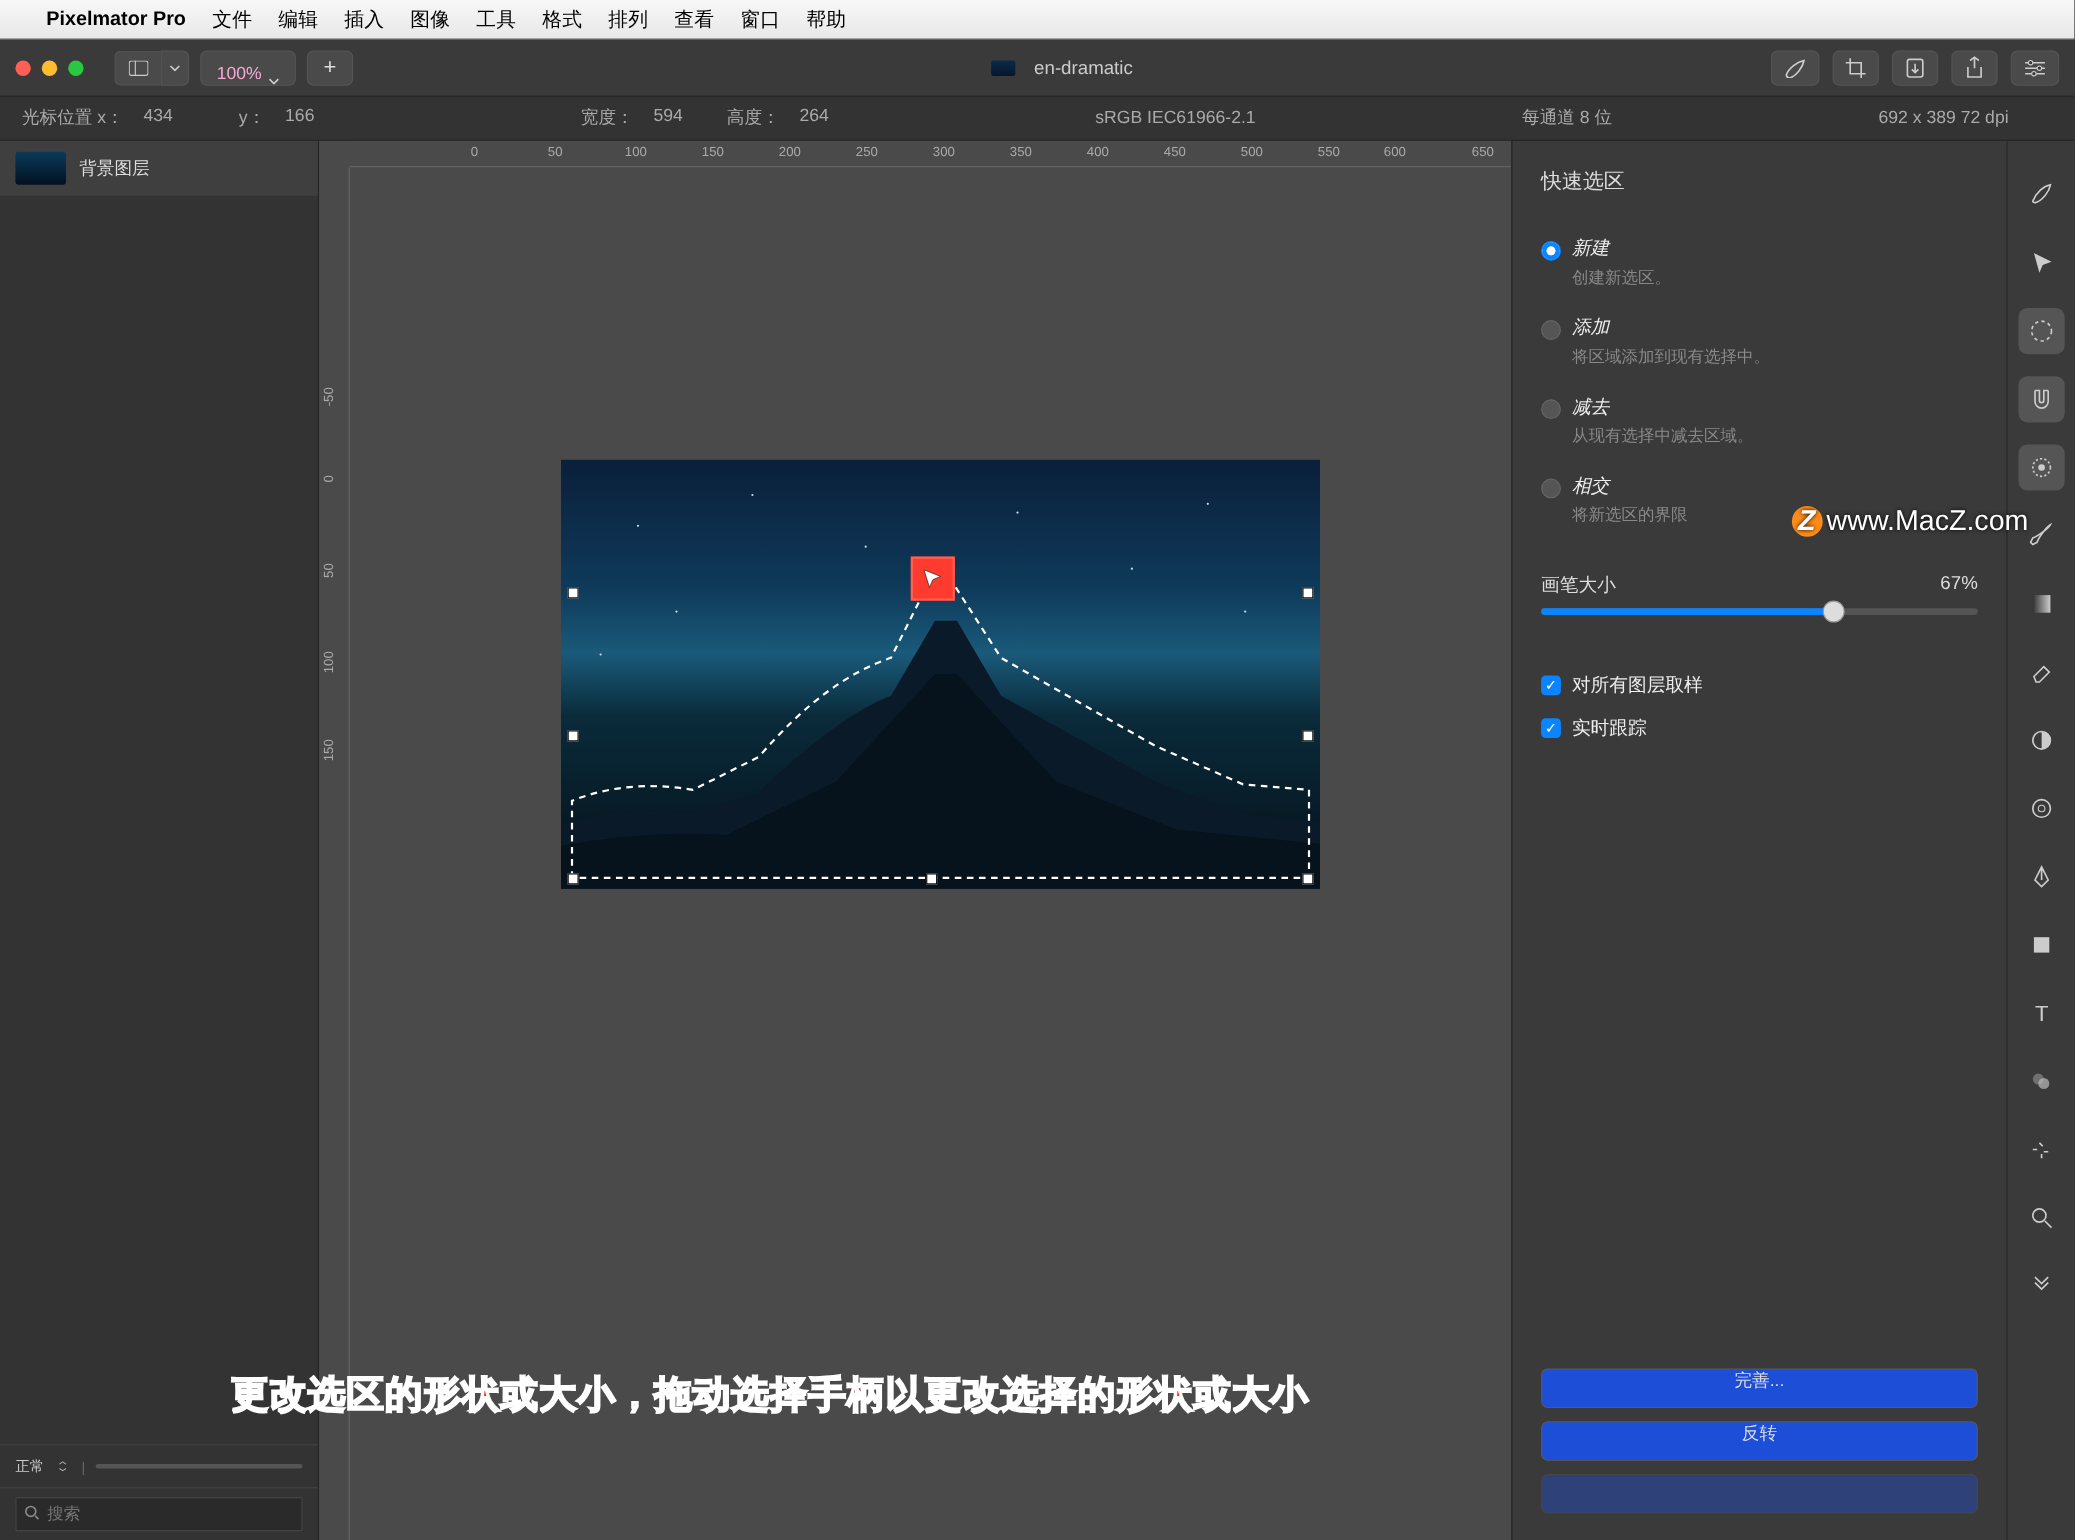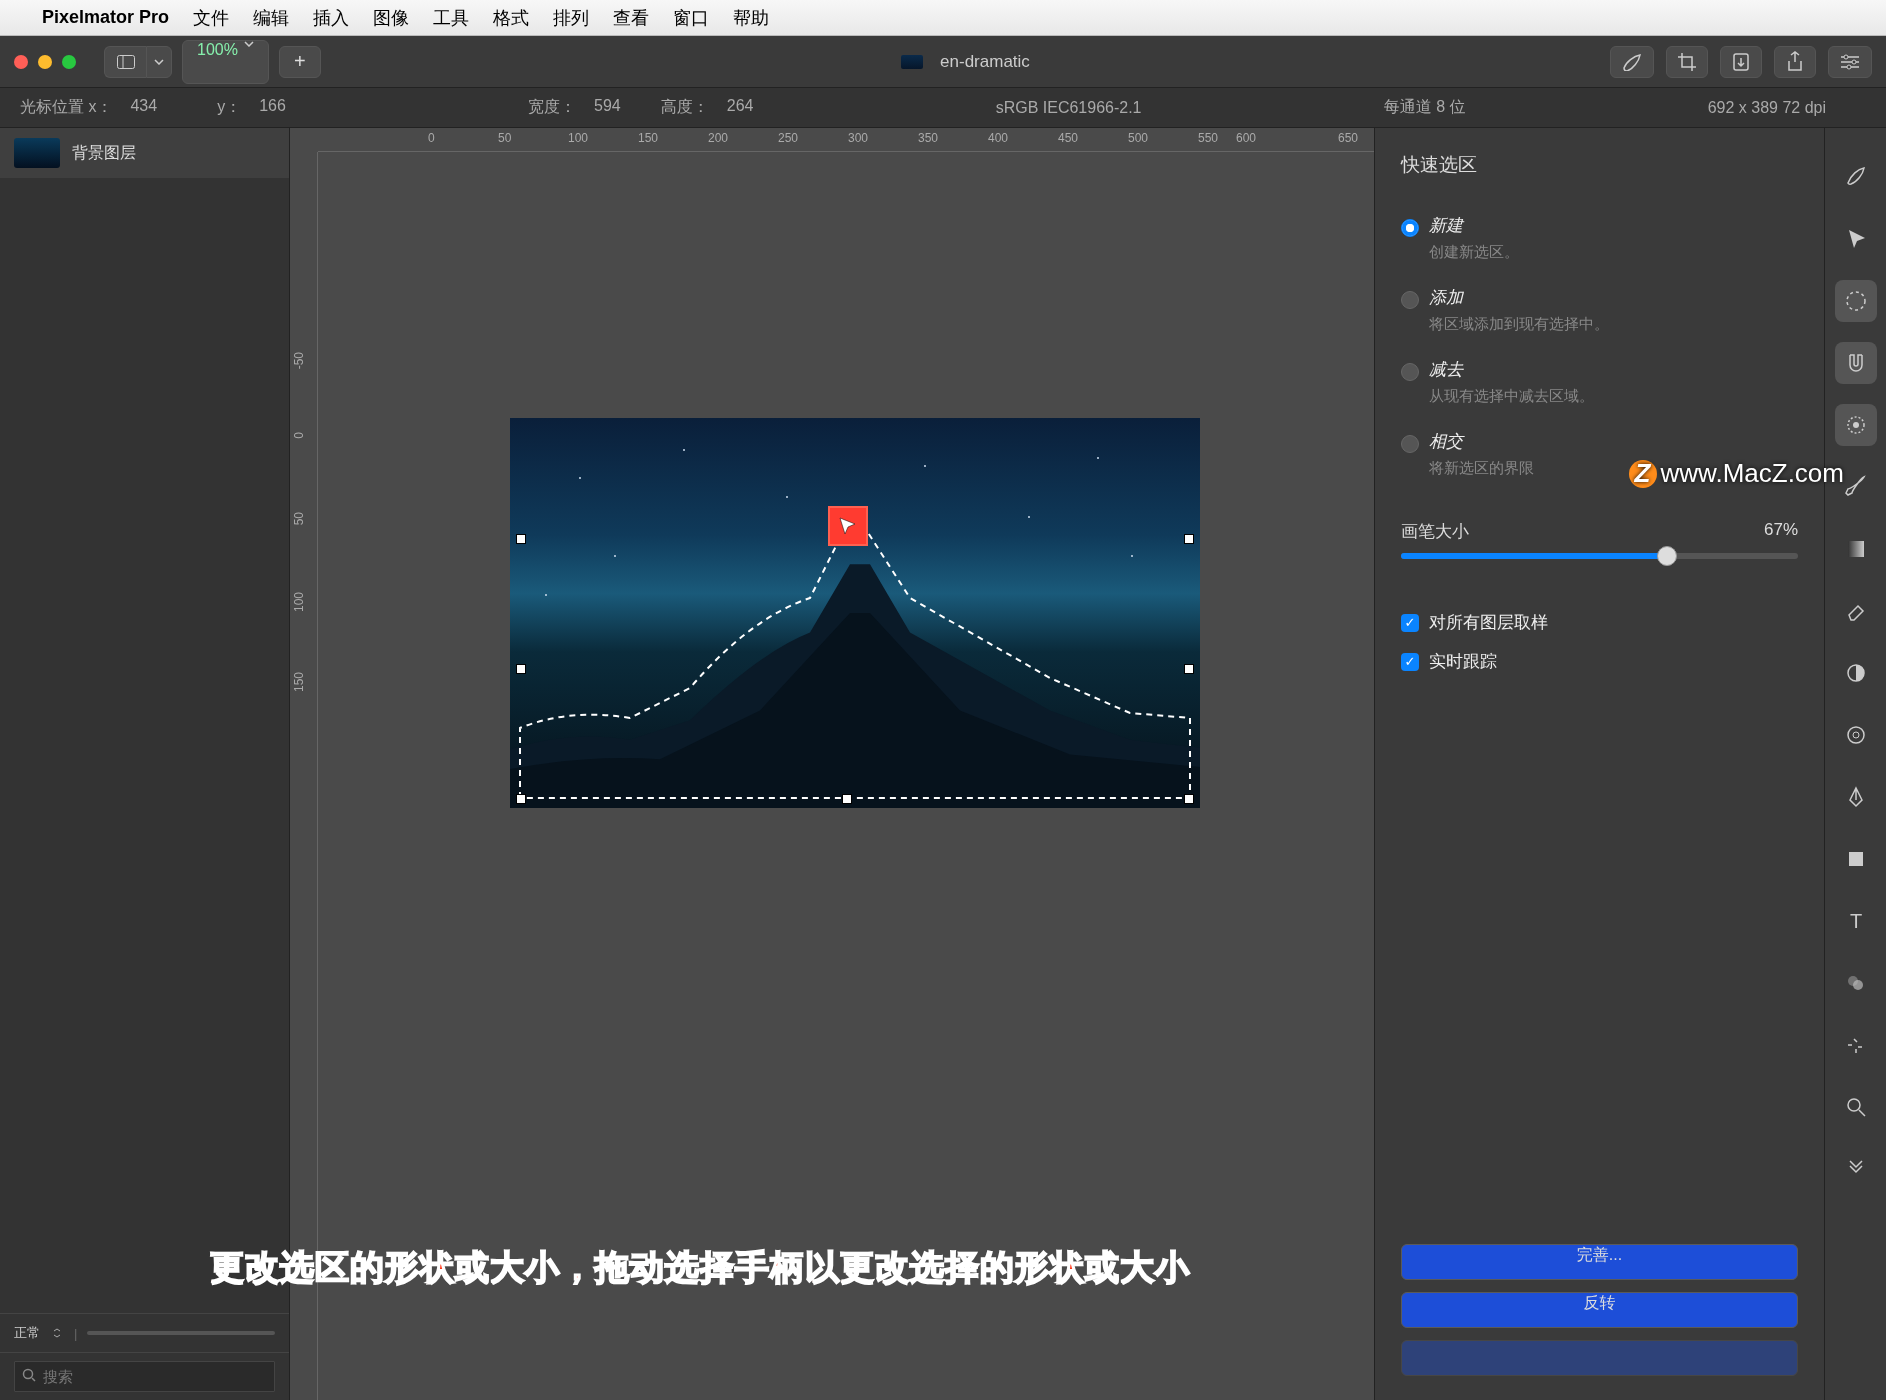--- a/index.html
+++ b/index.html
@@ -12,21 +12,21 @@
 .menubar .mi { font-size: 18px; }
 
 
 .toolbar { height: 52px; background: #3a3a3a; display: flex; align-items: center; padding: 0 14px; gap: 10px; border-bottom: 1px solid #222; }
 .traffic { display: flex; gap: 10px; margin-right: 18px; }
 .tl { width: 14px; height: 14px; border-radius: 50%; }
 .tl.r { background: #ff5f57; } .tl.y { background: #febc2e; } .tl.g { background: #28c840; }
 .tbtn { background: #4a4a4a; border: 1px solid #555; border-radius: 6px; height: 32px; min-width: 42px; display: flex; align-items: center; justify-content: center; color: #ddd; font-size: 14px; padding: 0 10px; }
 .tbtn.seg { border-radius: 6px 0 0 6px; border-right: none; }
 .tbtn.seg2 { border-radius: 0 6px 6px 0; }
-.zoom { background: #4a4a4a; border: 1px solid #555; border-radius: 6px; height: 44px; padding: 0 14px; display: flex; align-items: flex-start; gap: 6px; color: #86efac; font-size: 16px; }
+.zoom { background: #4a4a4a; border: 1px solid #555; border-radius: 6px; height: 32px; padding: 0 14px; display: flex; align-items: flex-end; gap: 6px; color: #f9a8d4; font-size: 16px; }
 .title-center { flex: 1; text-align: center; color: #ccc; font-size: 17px; display: flex; align-items: center; justify-content: center; gap: 17px; }
 .thumb-tiny { width: 22px; height: 14px; background: linear-gradient(#0a2a4a,#06162a); border-radius: 2px; }
 .rtools { display: flex; gap: 12px; }
 
 
 .infobar { height: 40px; background: #333; display: flex; align-items: center; padding: 0 20px; color: #aaa; font-size: 16px; border-bottom: 1px solid #222; }
 .infobar .ig { display: flex; gap: 18px; }
 .infobar .sp { flex: 1; }
 .infobar .seg { display: flex; gap: 40px; }
 
@@ -236,21 +236,21 @@
       <span class="tick" style="left:250px">100</span>
       <span class="tick" style="left:320px">150</span>
       <span class="tick" style="left:390px">200</span>
       <span class="tick" style="left:460px">250</span>
       <span class="tick" style="left:530px">300</span>
       <span class="tick" style="left:600px">350</span>
       <span class="tick" style="left:670px">400</span>
       <span class="tick" style="left:740px">450</span>
       <span class="tick" style="left:810px">500</span>
       <span class="tick" style="left:880px">550</span>
-      <span class="tick" style="left:918px">600</span>
+      <span class="tick" style="left:940px">600</span>
       <span class="tick" style="left:1020px">650</span>
 
     </div>
     <div class="ruler-v">
       <span class="tick" style="top:200px">-50</span>
       <span class="tick" style="top:280px">0</span>
       <span class="tick" style="top:360px">50</span>
       <span class="tick" style="top:440px">100</span>
       <span class="tick" style="top:520px">150</span>
     </div>

